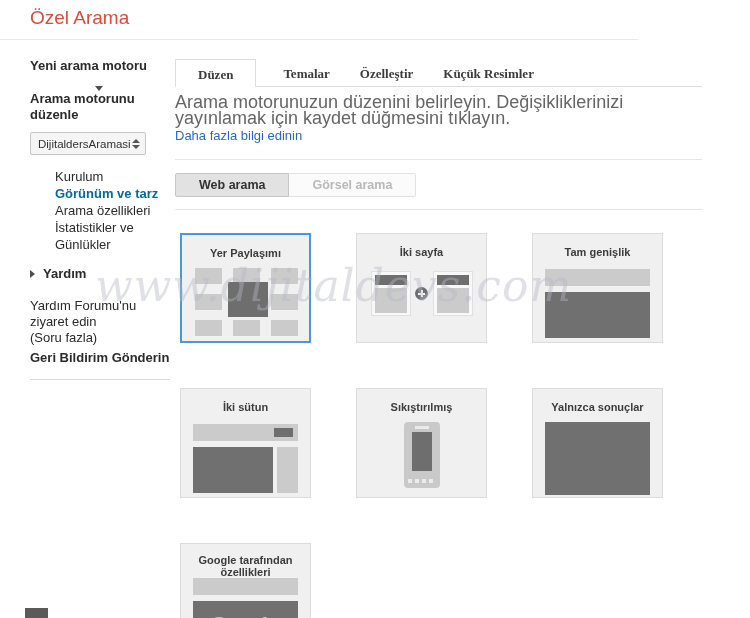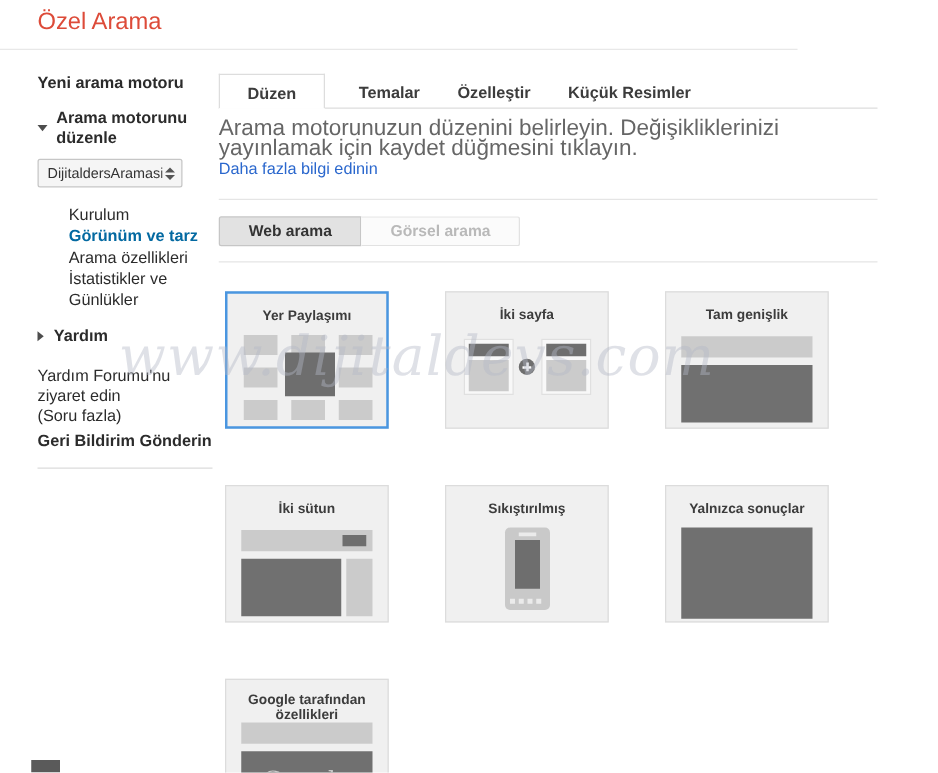--- a/index.html
+++ b/index.html
@@ -18,21 +18,21 @@
              font-size:13px; line-height:16px; color:#2b2b2b; }
   .side-link { cursor:pointer;font-weight:bold; }
   .row { display:flex; align-items:center; }
   .caret-down { width:0; height:0; border-left:4px solid transparent;
                 border-right:4px solid transparent; border-top:5px solid #4d4d4d;
                 margin-right:7px; flex:0 0 auto; }
   .caret-right { width:0; height:0; border-top:4px solid transparent;
                  border-bottom:4px solid transparent; border-left:5px solid #4d4d4d;
                  margin-right:8px; flex:0 0 auto; }
   .new-engine { margin-top:3px; }
-  .edit-engine-row { margin-top:12px; margin-left:-12px; padding-left:12px; }
+  .edit-engine-row { margin-top:12px; margin-left:-12px; padding-left:12px;flex-direction:column; }
   .engine-select { margin-top:9px; width:116px; height:23px; background:#f5f5f5;
                    border:1px solid #c6c6c6; border-radius:2px; display:flex;
                    align-items:center; justify-content:space-between;
                    padding:0 5px 0 7px; cursor:pointer; }
   .engine-select .val { font-size:11.5px; color:#333; white-space:nowrap;
                         overflow:hidden; max-width:92px; }
   .spinner { display:flex; flex-direction:column; gap:2px; }
   .spinner .up { width:0;height:0;border-left:4px solid transparent;
                  border-right:4px solid transparent;border-bottom:4px solid #555; }
   .spinner .dn { width:0;height:0;border-left:4px solid transparent;
@@ -41,21 +41,21 @@
   .sub-list .item { margin-bottom:0; cursor:pointer; }
   .sub-list .item.active { color:#0369a1; font-weight:bold; }
   .help-row { margin-top:13px; }
   .forum-block { margin-top:16px; }
   .feedback { margin-top:4px; }
   .side-divider { margin-top:13px; width:140px; border-top:1px solid #dcdcdc; }
 
   
   .content { position:absolute; left:175px; top:59px; width:527px; }
   .tabbar { display:flex; align-items:stretch; border-bottom:1px solid #ddd;
-            height:28px; }
+            height:28px;font-family:Liberation Serif, serif; }
   .tab { font-size:13px; font-weight:bold; color:#3c3c3c; padding:7px 15px 0 15px;
          cursor:pointer; white-space:nowrap; }
   .tab.active { background:#fff; border:1px solid #ddd; border-bottom:1px solid #fff;
                 margin-bottom:-1px; padding:7px 22px 0 22px; margin-right:12px; }
   .desc { margin-top:7px; font-size:18px; line-height:16px; color:#666; }
   .learn-more { margin-top:1px; font-size:13px; color:#2a67cd; cursor:pointer;
                 display:inline-block; }
   .hr1 { margin-top:15px; border-top:1px solid #e5e5e5; }
   .toggle-row { margin-top:13px; display:flex; }
   .toggle-btn { height:24px; line-height:22px; font-size:12.5px; font-weight:bold;

